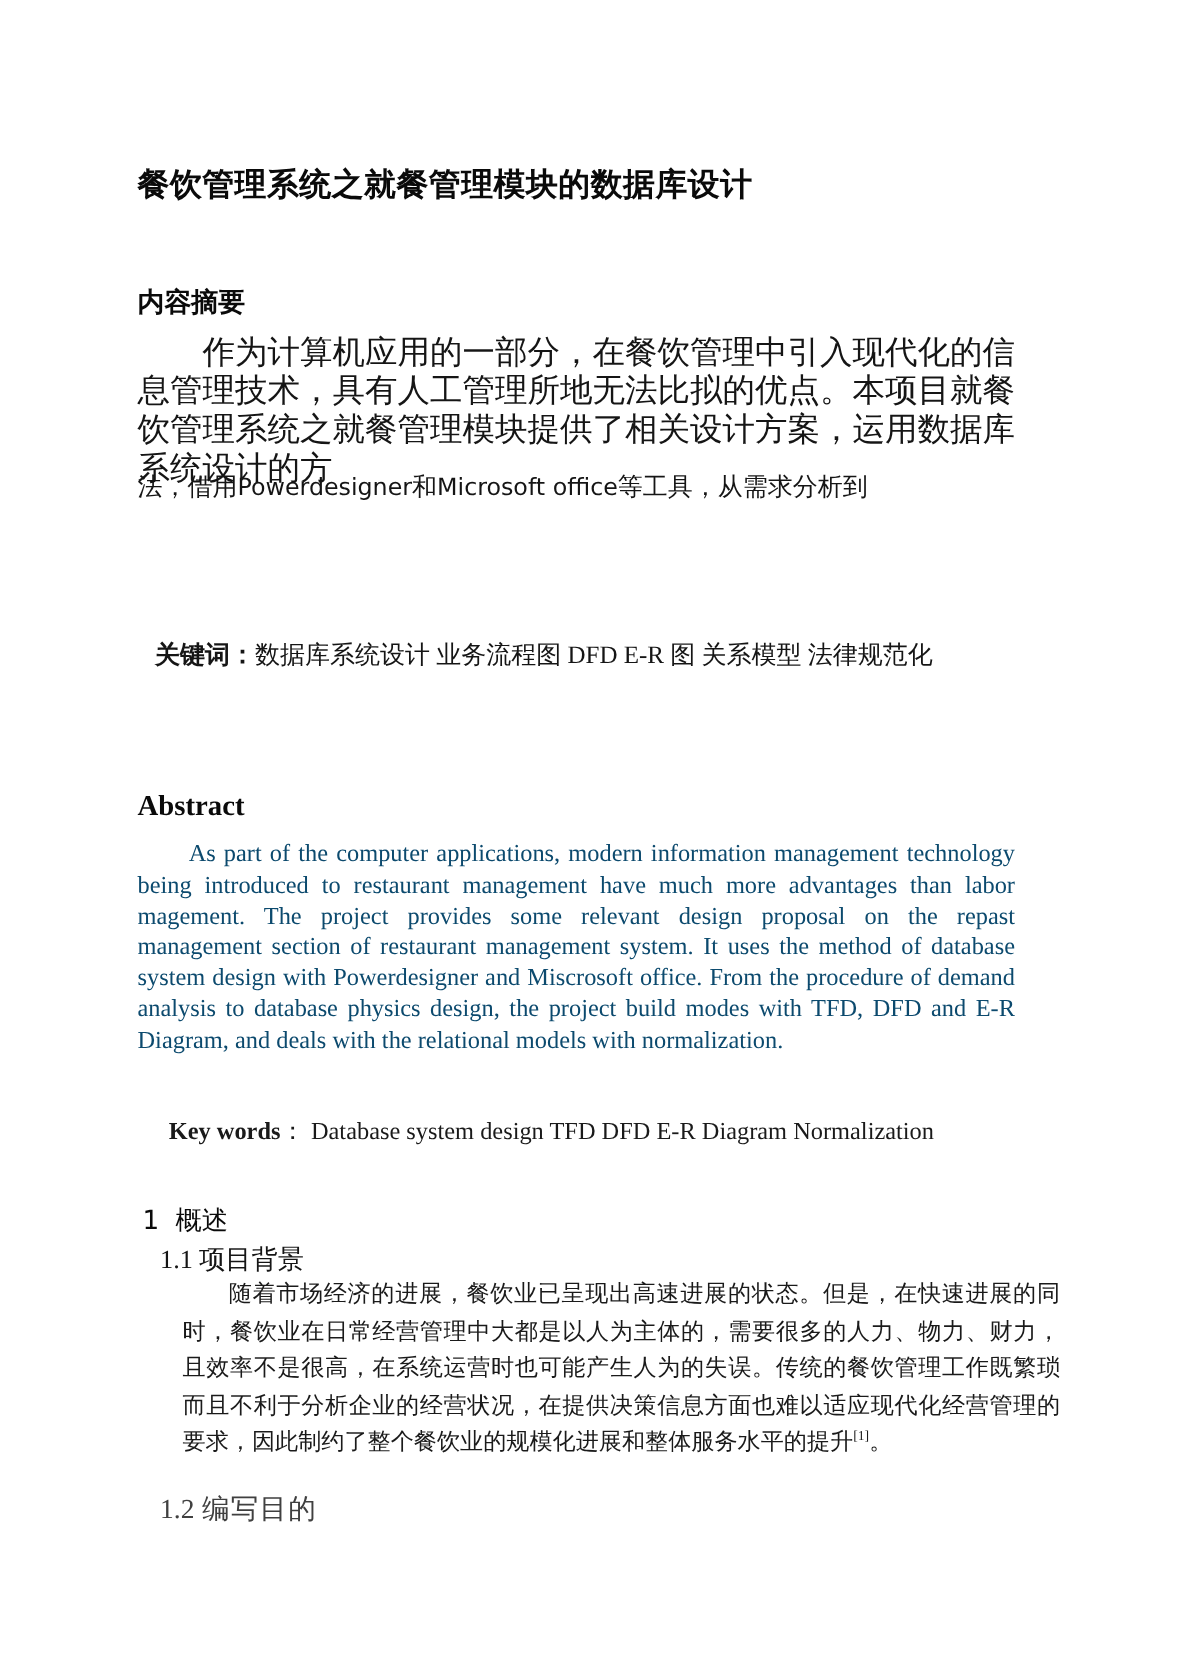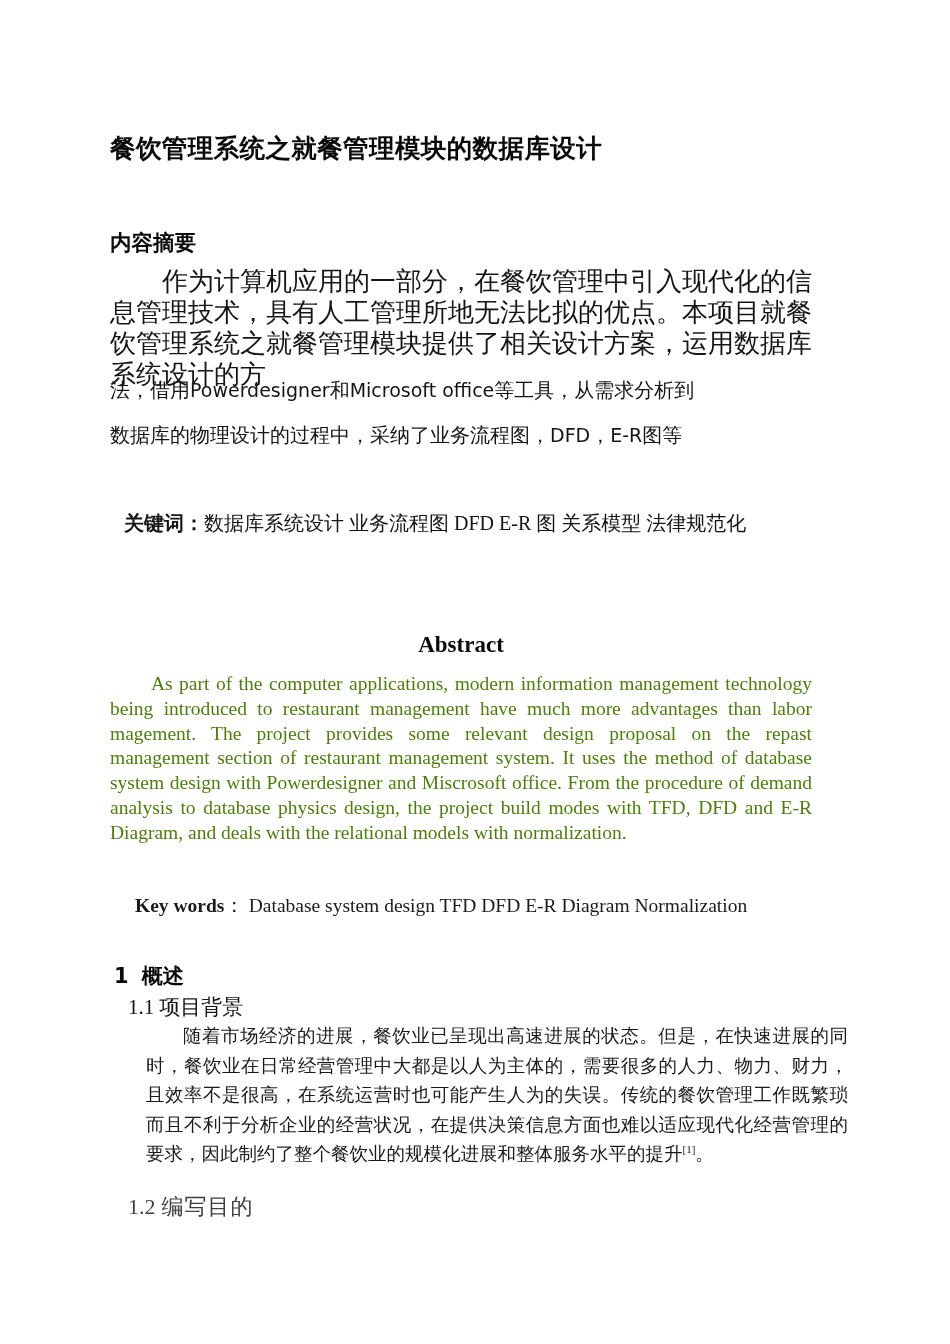--- a/index.html
+++ b/index.html
@@ -109,38 +109,38 @@
     font-size: 20px;
     padding-left: 14px;
   }
 
   
   .en-abstract-heading {
     position: absolute;
     left: 0;
     top: 630px;
     width: 702px;
-    text-align: center;
+    text-align: left;
     font-family: "Liberation Serif", "DejaVu Serif", serif;
     font-weight: bold;
     font-size: 23px;
     line-height: 29px;
     color: #0a0a0a;
   }
 
   
   .en-abstract-body {
     position: absolute;
     left: 0;
     top: 672px;
     width: 702px;
     font-size: 19.5px;
     line-height: 24.8px;
     text-align: justify;
-    color: #4d7c0f;
+    color: #0c4a6e;
   }
   .en-abstract-body p {
     margin: 0;
     text-indent: 2.1em;
   }
 
   
   .en-keywords {
     position: absolute;
     left: 0;
@@ -152,21 +152,21 @@
     color: #1a1a1a;
   }
   .en-kw-label { font-weight: bold; margin-left: 25px; }
 
   
   .h1 {
     position: absolute;
     left: 4px;
     top: 963px;
     font-family: "DejaVu Sans", "Liberation Sans", sans-serif;
-    font-weight: bold;
+    font-weight: normal;
     font-size: 21px;
     line-height: 27px;
     color: #0a0a0a;
   }
   .h1 .num { padding-right: 13px; }
 
   
   .h2-a {
     position: absolute;
     left: 18px;
@@ -218,21 +218,20 @@
   <div class="col">
 
     <div class="doc-title">餐饮管理系统之就餐管理模块的数据库设计</div>
 
     <div class="cn-abstract-heading">内容摘要</div>
 
     <div class="cn-abstract-a">作为计算机应用的一部分，在餐饮管理中引入现代化的信息管理技术，具有人工管理所地无法比拟的优点。本项目就餐饮管理系统之就餐管理模块提供了相关设计方案，运用数据库系统设计的方</div>
 
     <div class="cn-abstract-b">
       <span class="ln"><span>法，借用</span><span class="latin">Powerdesigner</span><span>和</span><span class="latin">Microsoft office</span><span>等工具，从需求分析到</span></span>
-      <span class="ln"><span>数据库的物理设计的过程中，采纳了业务流程图，</span><span class="latin">DFD</span><span>，</span><span class="latin">E-R</span><span>图等</span></span>
     </div>
 
     <div class="cn-keywords">
       <span class="kw-label">关键词：</span><span>数据库系统设计 业务流程图 DFD E-R 图 关系模型 法律规范化</span>
     </div>
 
     <div class="en-abstract-heading">Abstract</div>
 
     <div class="en-abstract-body">
       <p>As part of the computer applications, modern information management technology being introduced to restaurant management have much more advantages than labor magement. The project provides some relevant design proposal on the repast management section of restaurant management system. It uses the method of database system design with Powerdesigner and Miscrosoft office. From the procedure of demand analysis to database physics design, the project build modes with TFD, DFD and E-R Diagram, and deals with the relational models with normalization.</p>

